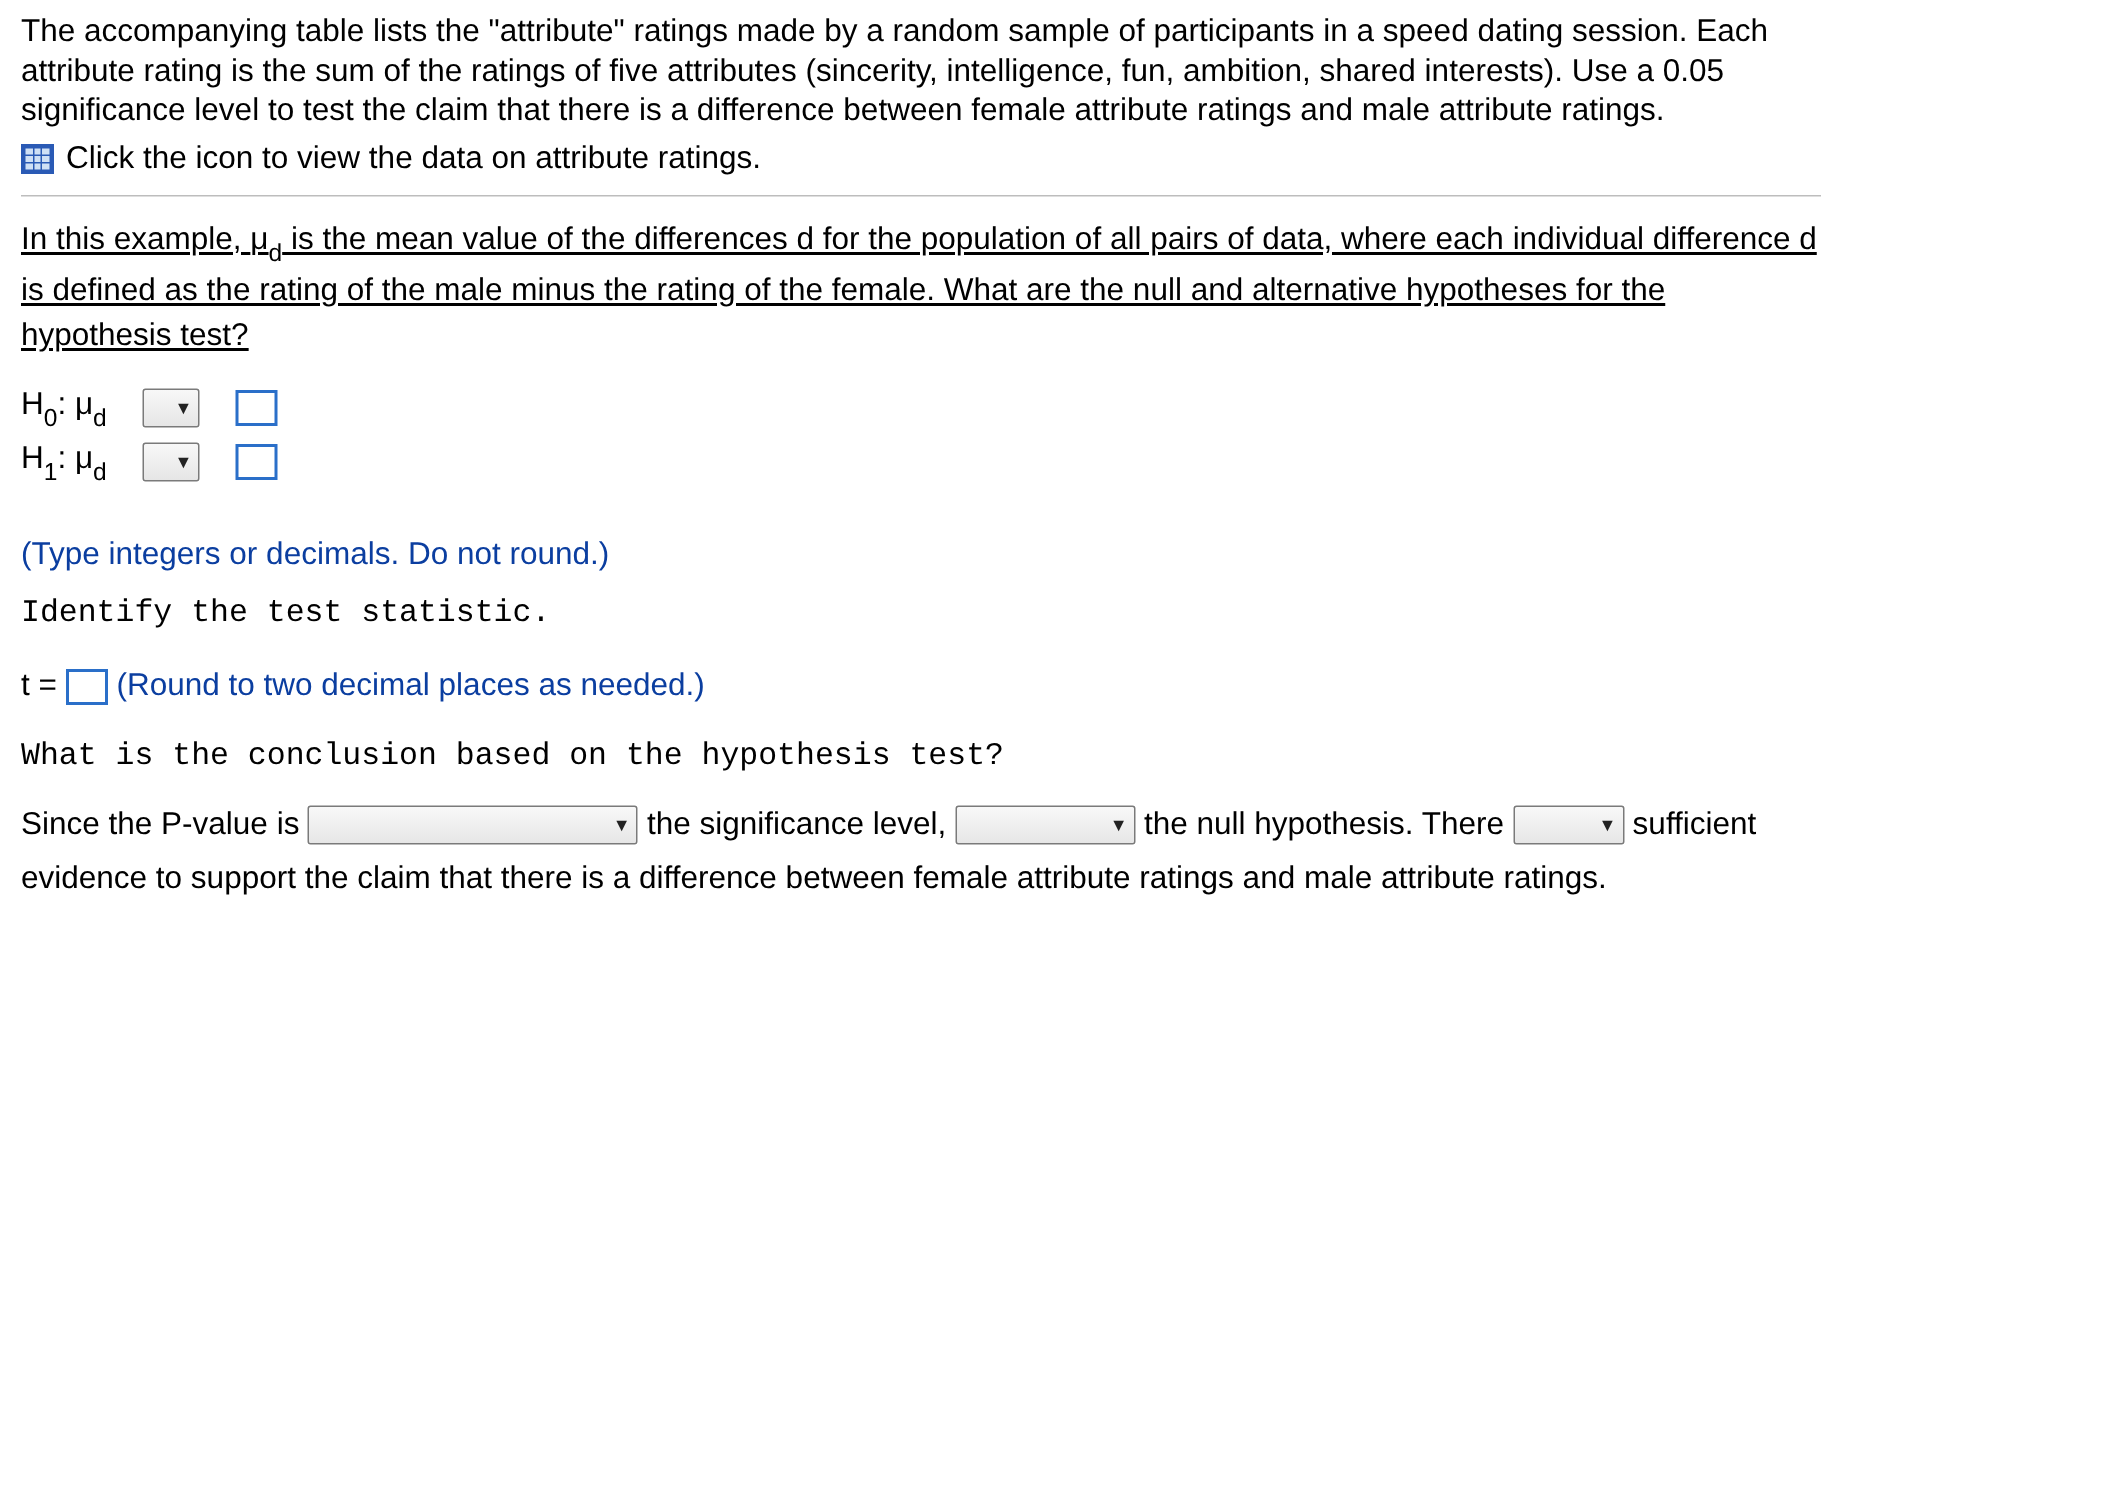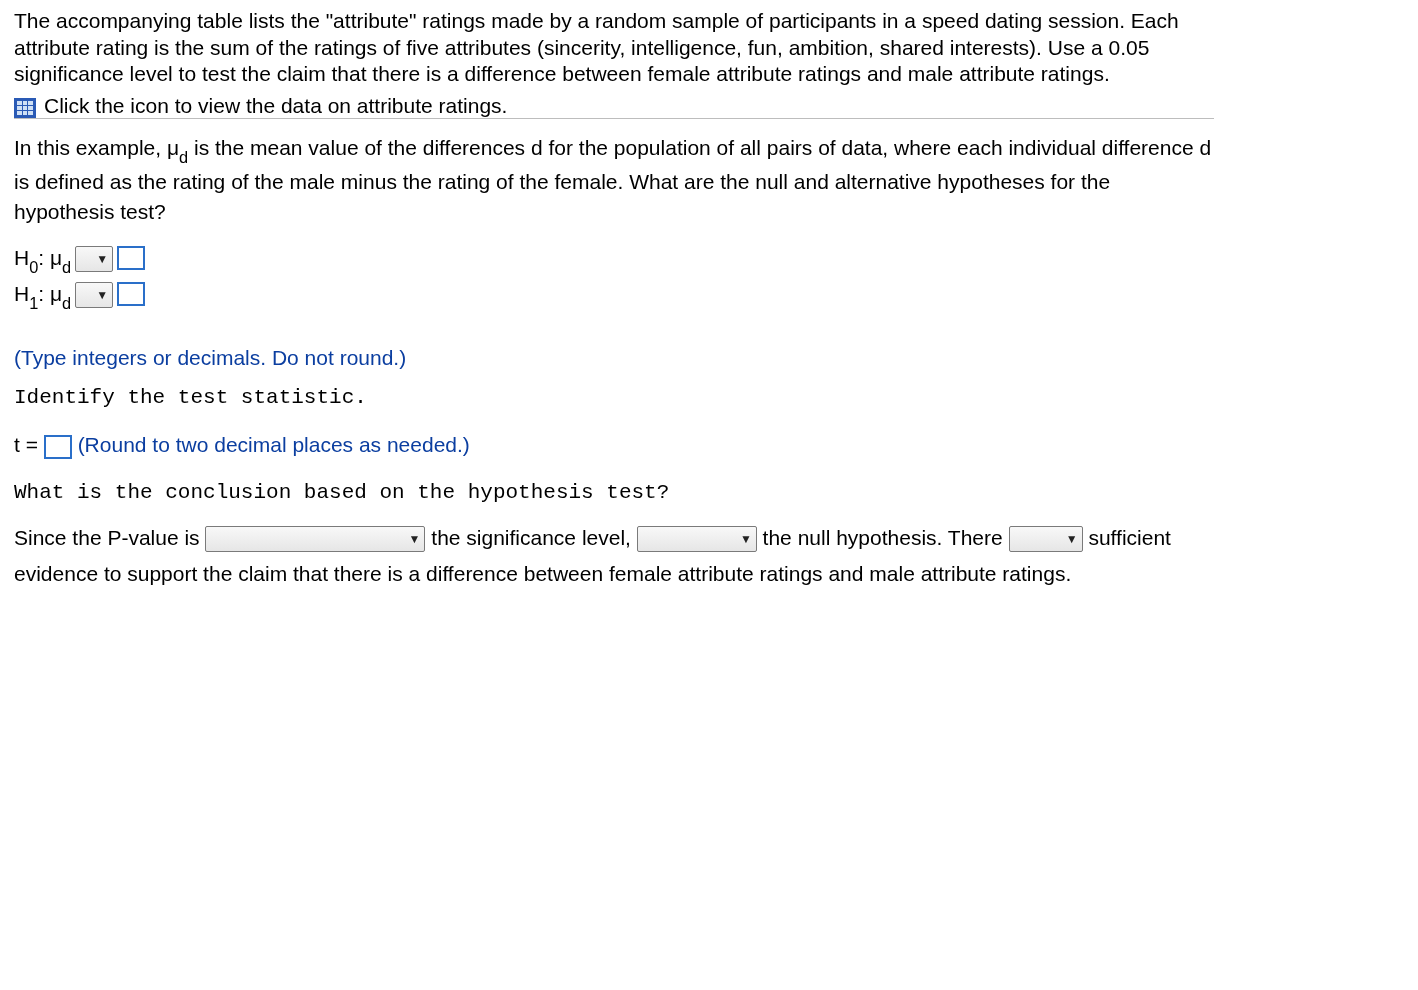--- a/index.html
+++ b/index.html
@@ -14,23 +14,24 @@
     width: 1228px;
     box-sizing: border-box;
     padding: 8px 14px 20px 14px;
   }
   .intro {
     line-height: 1.27;
     margin-bottom: 6px;
   }
   .icon-row {
     display: flex;
-    align-items: flex-end;
+    align-items: center;
     gap: 8px;
     margin-top: 4px;
+    margin-bottom: 12px;
   }
   .table-icon {
     width: 22px;
     height: 20px;
     border: 2px solid #2a5ab5;
     display: grid;
     grid-template-columns: 1fr 1fr 1fr;
     grid-template-rows: 1fr 1fr 1fr;
     gap: 1px;
     background: #2a5ab5;
@@ -41,31 +42,32 @@
     background: #cfe0f5;
   }
   hr.divider {
     border: none;
     border-top: 1px solid #bdbdbd;
     margin: 0 0 14px 0;
   }
   .para {
     line-height: 1.45;
     margin-bottom: 18px;
+    text-decoration: underline;
   }
   .sub {
     font-size: 0.78em;
     vertical-align: sub;
     position: relative;
     top: 3px;
   }
   .hyp-line {
     display: flex;
-    align-items: flex-start;
-    gap: 4px;
+    align-items: center;
+    gap: 24px;
     margin-bottom: 8px;
   }
   .select-widget {
     display: inline-flex;
     align-items: center;
     justify-content: flex-end;
     height: 26px;
     border: 1px solid #7a7a7a;
     background: linear-gradient(#f8f8f8,#e6e6e6);
     border-radius: 2px;

